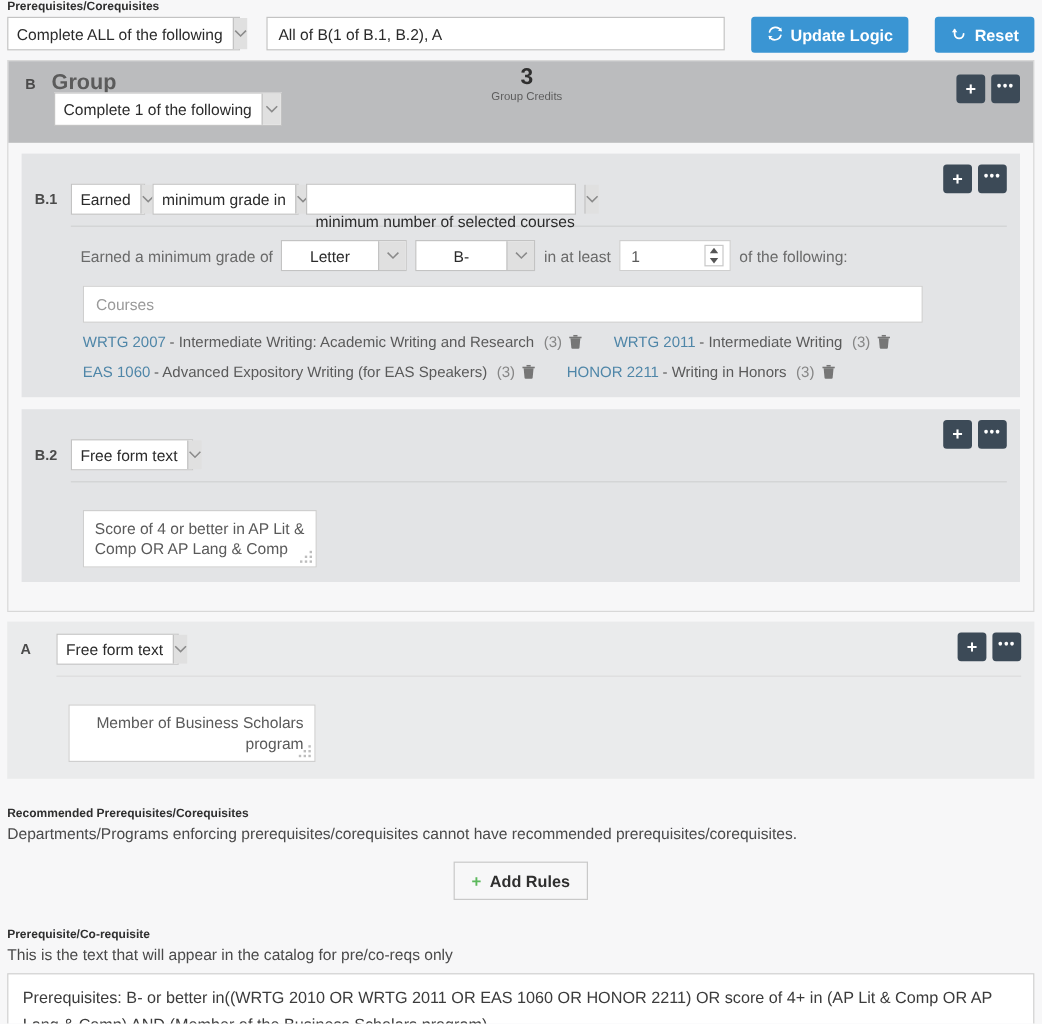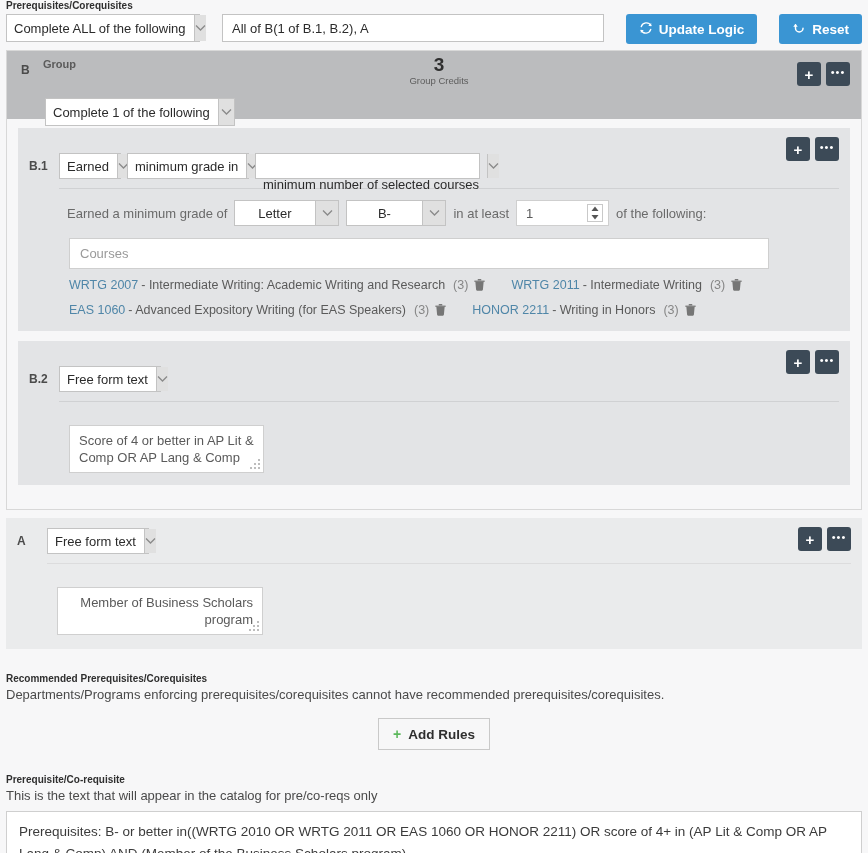--- a/index.html
+++ b/index.html
@@ -152,21 +152,21 @@
     left: 14px;
     top: 12px;
     font-size: 12px;
     font-weight: bold;
     color: #4b4b4b;
   }
   .grp-title {
     position: absolute;
     left: 36px;
     top: 7px;
-    font-size: 11px;
+    font-size: 18px;
     font-weight: bold;
     color: #5b5b5b;
   }
   .grp-select { position: absolute; left: 38px; top: 26px; height: 28px; }
   .grp-credits {
     position: absolute;
     left: 382px;
     top: 4px;
     width: 100px;
     text-align: center;
@@ -350,21 +350,21 @@
       </span>
       <span>Reset</span>
     </button>
   </div>
 
   <div class="group-wrap">
     <div class="group-head">
       <span class="grp-letter">B</span>
       <span class="grp-title">Group</span>
 
-      <div class="select grp-select" style="width:190px;margin-top:21px;">
+      <div class="select grp-select" style="width:190px;">
         <span class="sel-label" style="flex:1;">Complete 1 of the following</span>
         <span class="sel-arrow">
           <svg width="11" height="8" viewBox="0 0 11 8">
               <path d="M1 1.5 L5.5 6 L10 1.5" stroke="#8a8a8a" stroke-width="1.3" fill="none"></path>
             </svg>
         </span>
       </div>
 
       <div class="grp-credits">
         <div class="num">3</div>

